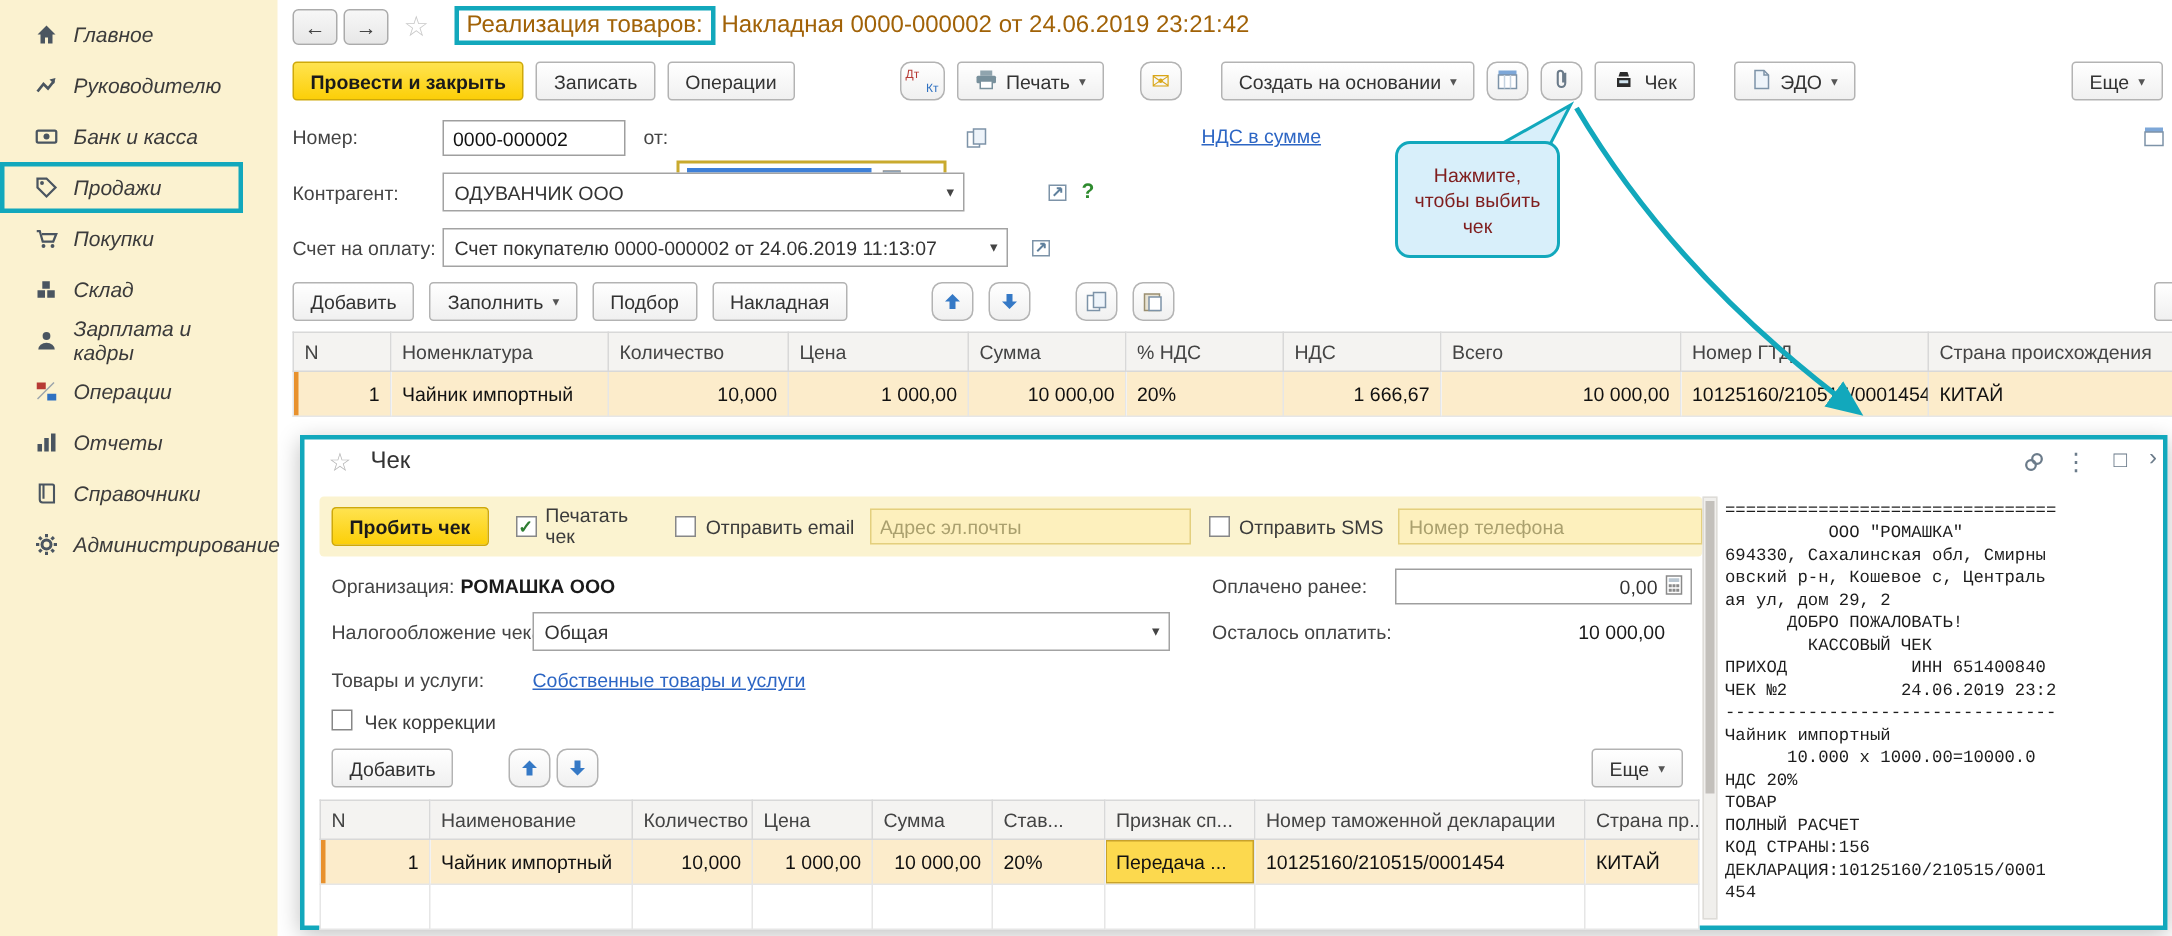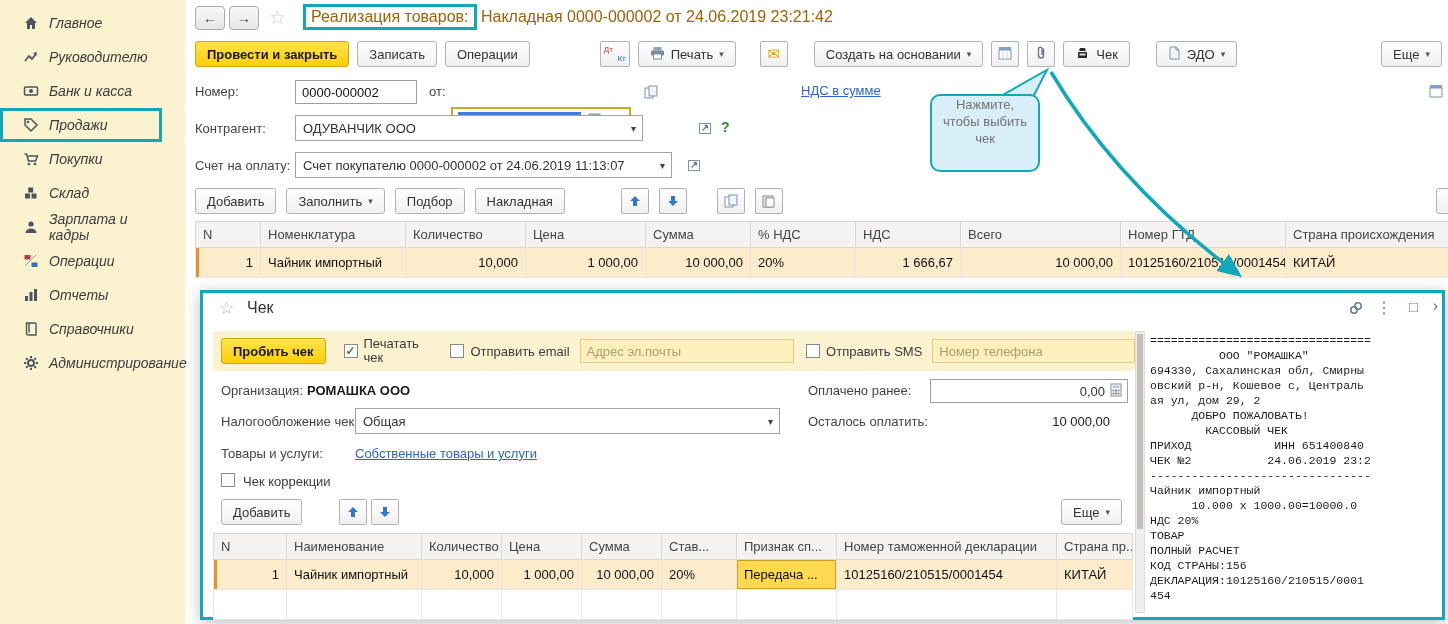--- a/index.html
+++ b/index.html
@@ -10,21 +10,21 @@
   .sidebar { position:absolute; left:0; top:0; width:185px; height:624px; background:#fbf2d0; padding-top:6px;font-style:italic; }
   .side-item { display:flex; align-items:center; gap:10px; height:34px; padding-left:19px; font-size:14px; color:#3b3b3b; width:162px; border:3px solid transparent; cursor:pointer; }
   .side-item.annotated { border-color:#12a8bc; }
   .side-item .ic { width:17px; height:16px; flex:0 0 17px; display:flex; align-items:center; justify-content:center; }
 
   .content { position:absolute; left:185px; top:0; right:0; bottom:0; }
 
   
   .btn { display:inline-flex; align-items:center; gap:6px; height:26px; padding:0 11px; background:linear-gradient(#ffffff,#f0f0f0); border:1px solid #b3b3b3; border-radius:3px; font-size:13px; color:#333; cursor:pointer; white-space:nowrap; }
   .btn.ybtn { background:linear-gradient(#ffe34f,#fccf08); border-color:#cfa90a; font-weight:bold; color:#1a1a1a; }
-  .icon-btn { display:inline-flex; align-items:center; justify-content:center; width:28px; height:26px; background:linear-gradient(#ffffff,#f0f0f0); border:1px solid #b3b3b3; border-radius:2px; cursor:pointer; }
+  .icon-btn { display:inline-flex; align-items:center; justify-content:center; width:28px; height:26px; background:linear-gradient(#ffffff,#f0f0f0); border:1px solid #b3b3b3; border-radius:7px; cursor:pointer; }
   .navbtn { display:inline-flex; align-items:center; justify-content:center; width:30px; height:24px; background:linear-gradient(#f7f7f7,#e7e7e7); border:1px solid #ababab; border-radius:4px; font-size:14px; color:#444; cursor:pointer; }
   .caret { font-size:9px; color:#555; }
 
   
   .tinput { height:24px; border:1px solid #9f9f9f; background:#fff; padding:0 6px; font-size:13px; color:#111; }
   .combo { position:absolute; display:flex; align-items:center; height:26px; border:1px solid #a3a3a3; background:#fff; padding:0 22px 0 7px; white-space:nowrap; overflow:hidden; cursor:pointer; }
   .combo .arr { position:absolute; right:6px; top:50%; transform:translateY(-50%); font-size:10px; color:#444; }
   .datef { position:absolute; display:flex; align-items:center; height:26px; border:2px solid #c9aa2e; background:#fff; padding:0 5px; gap:7px; cursor:text; }
   .seltxt { background:#3e80d8; color:#fff; padding:1px 2px; font-size:13px; white-space:nowrap; }
   .link { color:#2d66c4; text-decoration:underline; cursor:pointer; }
@@ -52,21 +52,21 @@
   .dis-input::placeholder { color:#aaa06e; }
   .cb-lab { color:#3b3b3b; white-space:nowrap; }
   .paidf { position:absolute; display:flex; align-items:center; justify-content:flex-end; gap:5px; height:24px; border:1px solid #9f9f9f; background:#fff; padding:0 5px; }
 
   .vscroll { position:absolute; left:932px; top:38px; width:10px; height:282px; background:#f0efec; border:1px solid #dedcd8; }
   .vscroll .thumb { position:absolute; left:1px; right:1px; top:2px; height:195px; background:#c3c0bb; }
   .receipt { position:absolute; left:947px; top:40px; width:288px; height:280px; font-family:"Liberation Mono", monospace; font-size:11.5px; line-height:15px; white-space:pre; overflow:hidden; color:#1c1c1c; }
 
   
   .overlay { position:absolute; left:0; top:0; z-index:20; pointer-events:none; }
-  .callout { position:absolute; left:930px; top:94px; width:110px; height:78px; background:#d8effa; border:2px solid #12a8bc; border-radius:10px; z-index:25; display:flex; flex-direction:column; align-items:center; font-size:13px; color:#737373; text-align:center; line-height:17px; }
+  .callout { position:absolute; left:930px; top:94px; width:110px; height:78px; background:#d8effa; border:2px solid #12a8bc; border-radius:10px; z-index:25; display:flex; flex-direction:column; align-items:center; justify-content:center; font-size:13px; color:#7f1d1d; text-align:center; line-height:17px; }
 
   .title-ann { display:inline-block; border:3px solid #12a8bc; padding:1px 5px; }
   .page-title { position:absolute; left:118px; top:4px; font-size:16px; color:#a16207; white-space:nowrap; }
   .attr-cell { background:#fcd94e !important; box-shadow: inset 0 0 0 1px #c8a22b; }
 </style>
 </head>
 <body>
 
 <div class="screen">
 

